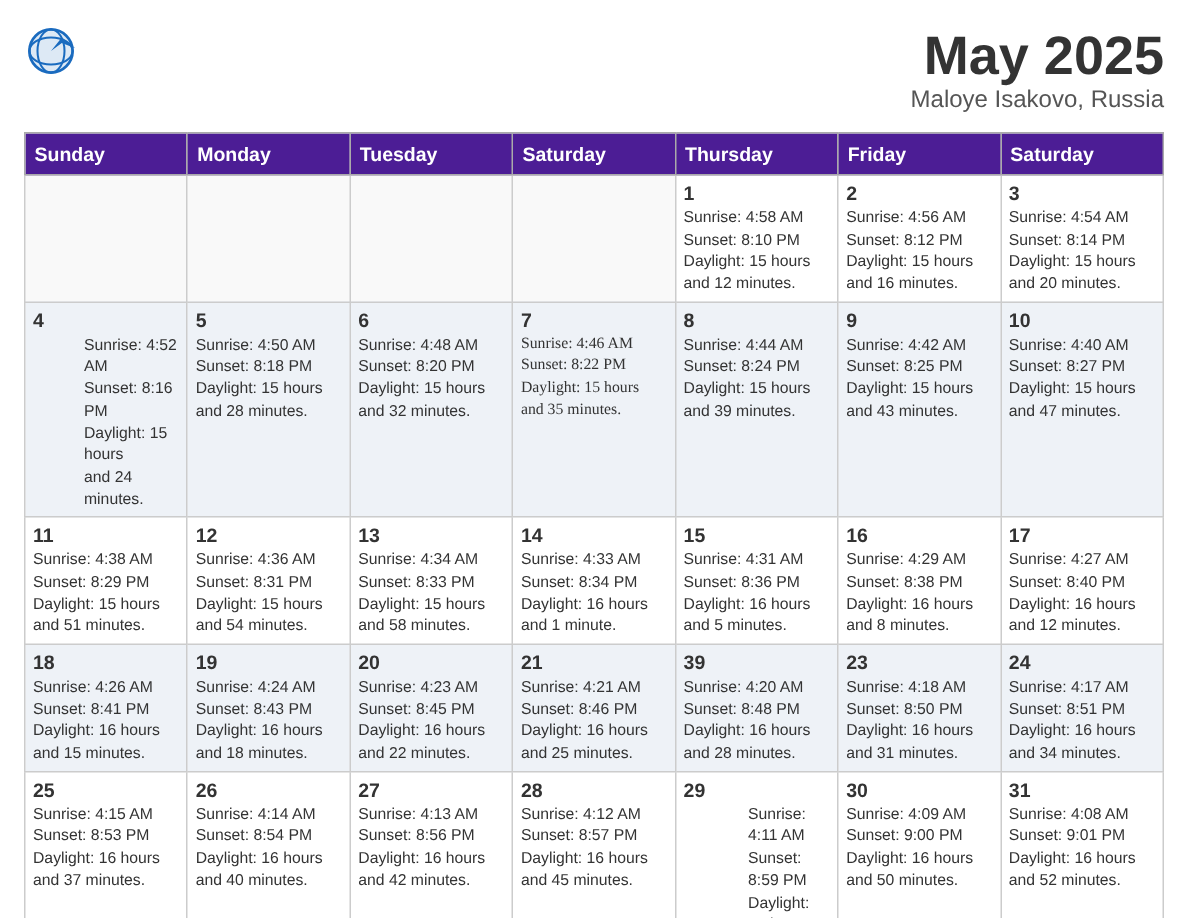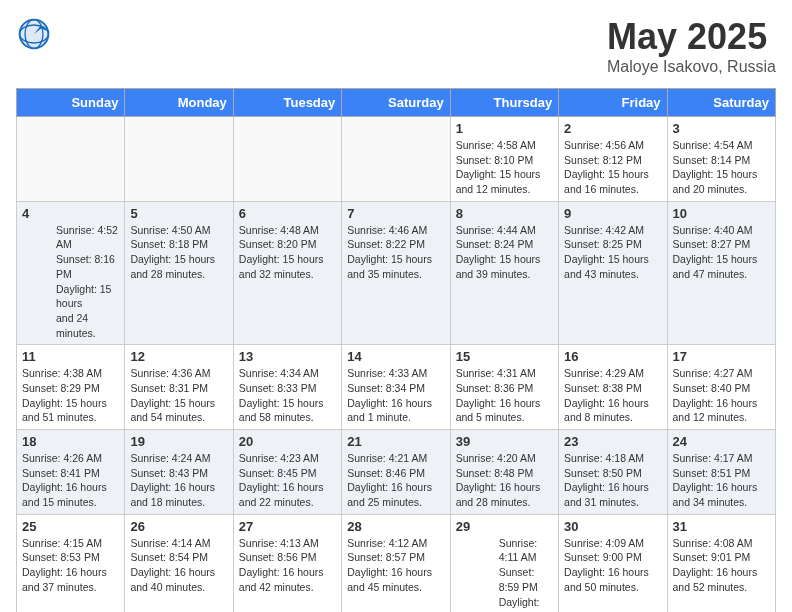--- a/index.html
+++ b/index.html
@@ -25,33 +25,33 @@
       line-height: 1.1;
     }
     .logo-icon {
       width: 36px;
       height: 36px;
       margin-right: 4px;
     }
     .logo-text span { display: block; }
     .logo-text .general { font-size: 16px; font-weight: bold; color: #333; }
     .logo-text .blue { font-size: 16px; font-weight: bold; color: #1a5fa8; }
-    .title-block { }
+    .title-block { text-align: right; }
     .month-title { font-size: 36px; font-weight: bold; color: #333; }
     .location { font-size: 16px; color: #555; }
 
     .calendar {
       width: 100%;
       border-collapse: collapse;
       font-size: 11px;
     }
     .calendar th {
-      background: #3b82f6;
+      background: #4c1d95;
       color: #fff;
-      text-align: right;
+      text-align: left;
       padding: 6px 6px;
       font-size: 13px;
       font-weight: 600;
       border: 1px solid #aaa;
     }
     .calendar td {
       border: 1px solid #ccc;
       vertical-align: top;
       padding: 4px 5px;
       width: 108px;
@@ -157,21 +157,21 @@
         </td>
         <td>
           <span class="day-number">6</span>
           <div class="day-info" style="white-space: pre-line;">Sunrise: 4:48 AM
 Sunset: 8:20 PM
 Daylight: 15 hours
 and 32 minutes.</div>
         </td>
         <td>
           <span class="day-number">7</span>
-          <div class="day-info" style="white-space: pre-line;">Sunrise: 4:46 AM
+          <div class="day-info" style="white-space: pre-line; font-family: Liberation Serif, serif;">Sunrise: 4:46 AM
 Sunset: 8:22 PM
 Daylight: 15 hours
 and 35 minutes.</div>
         </td>
         <td>
           <span class="day-number">8</span>
           <div class="day-info" style="white-space: pre-line;">Sunrise: 4:44 AM
 Sunset: 8:24 PM
 Daylight: 15 hours
 and 39 minutes.</div>

